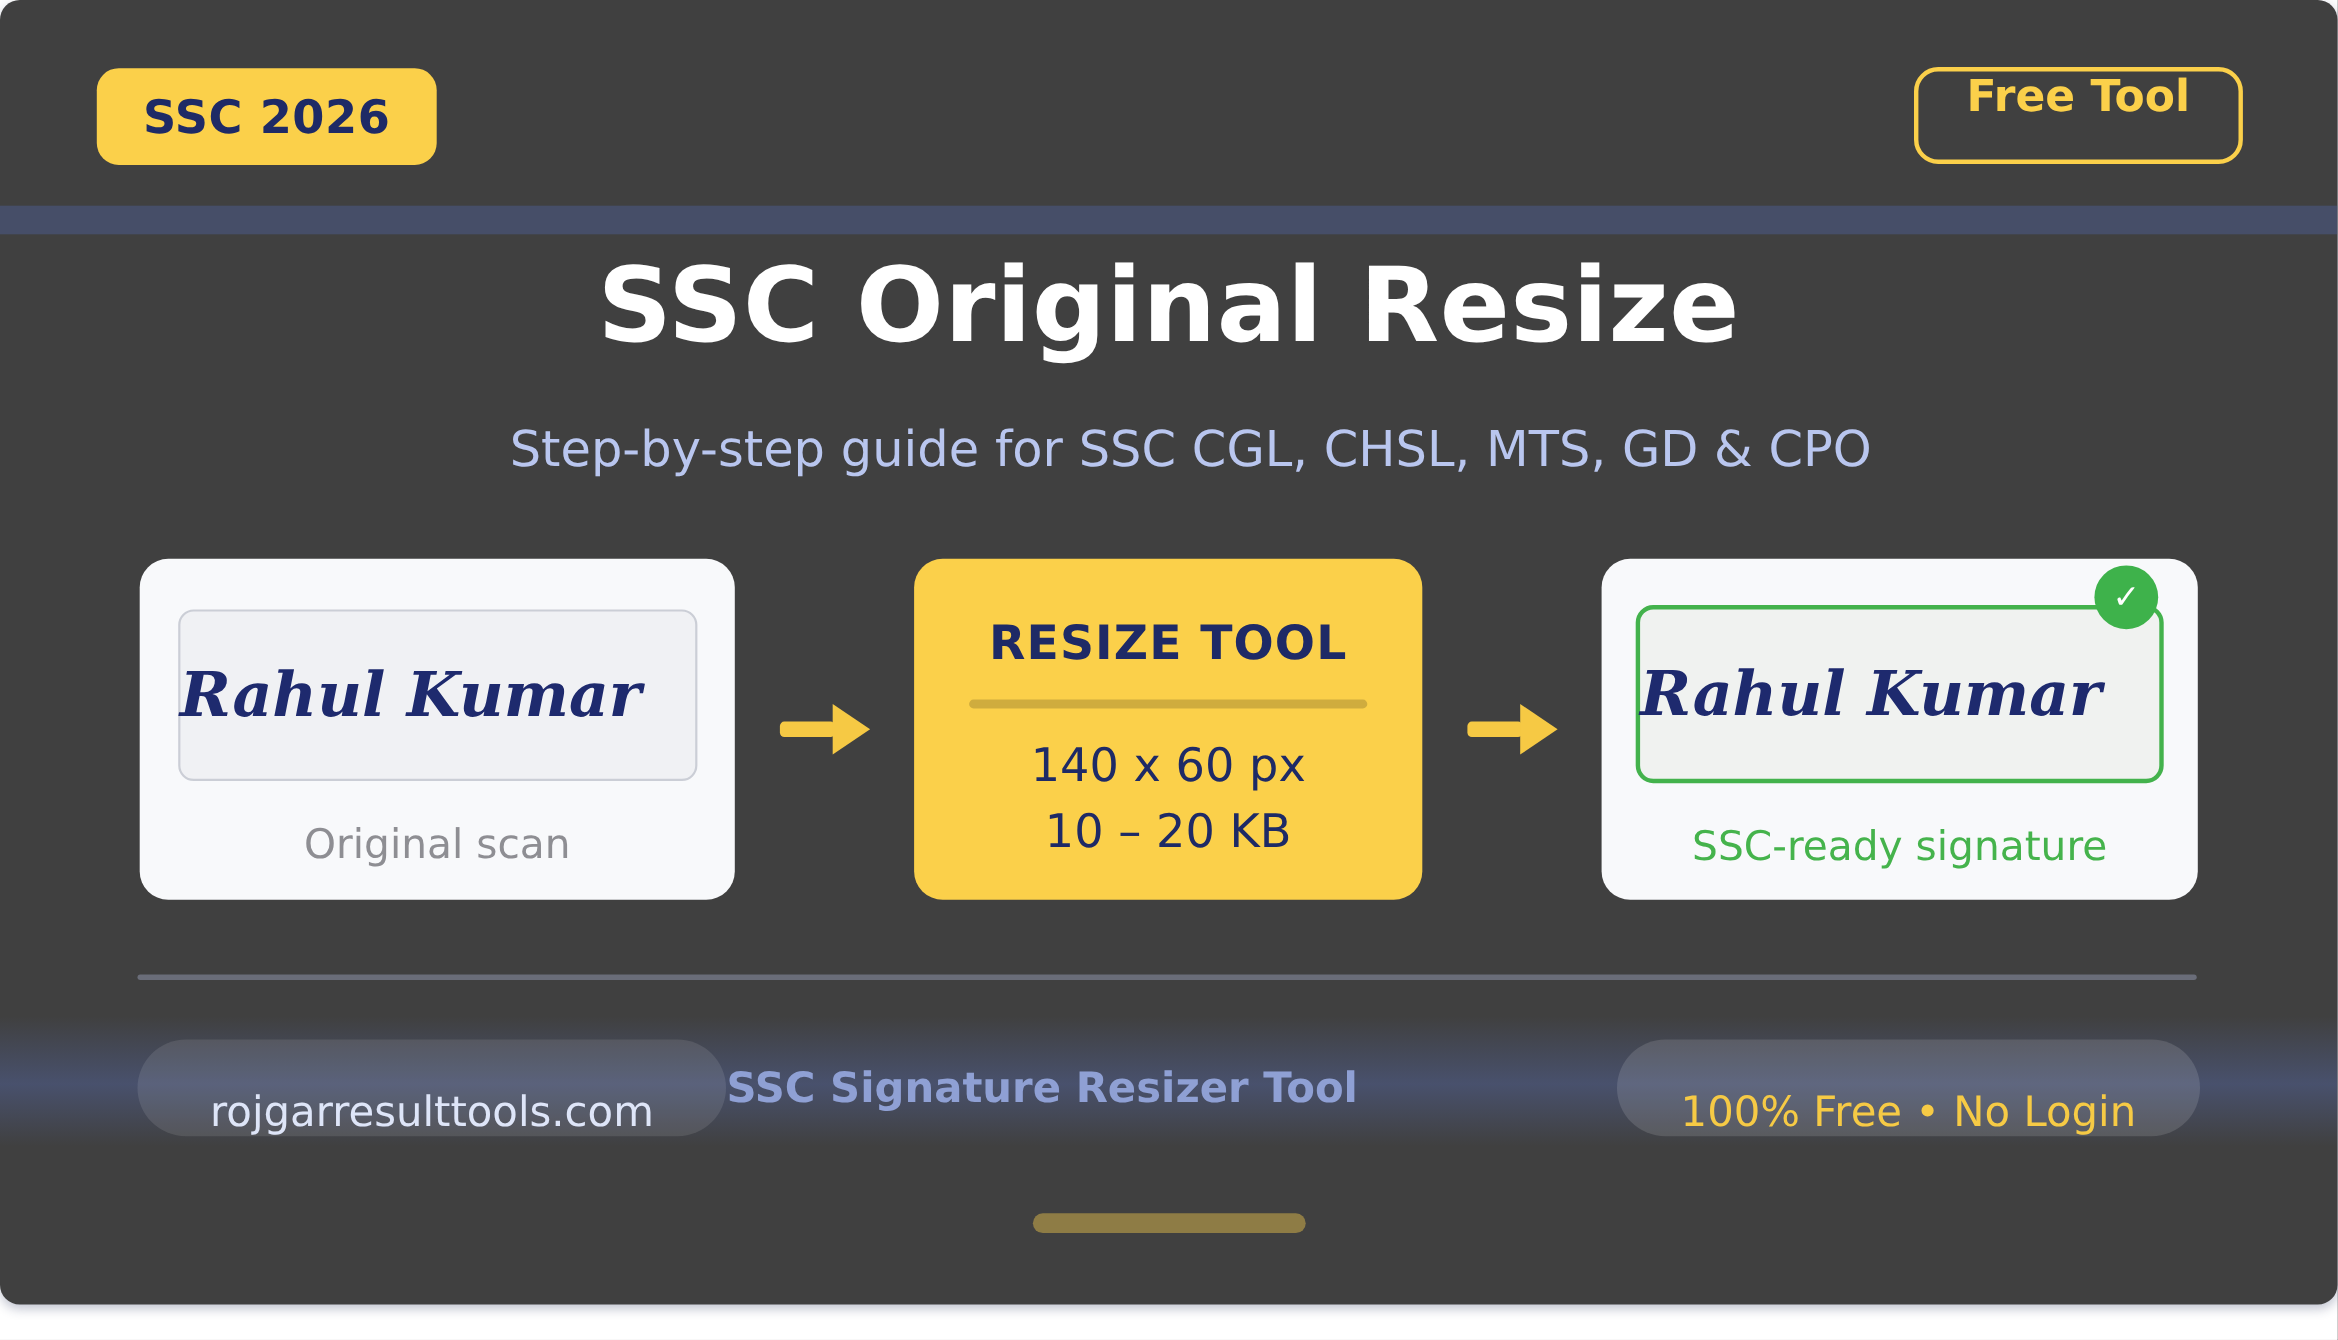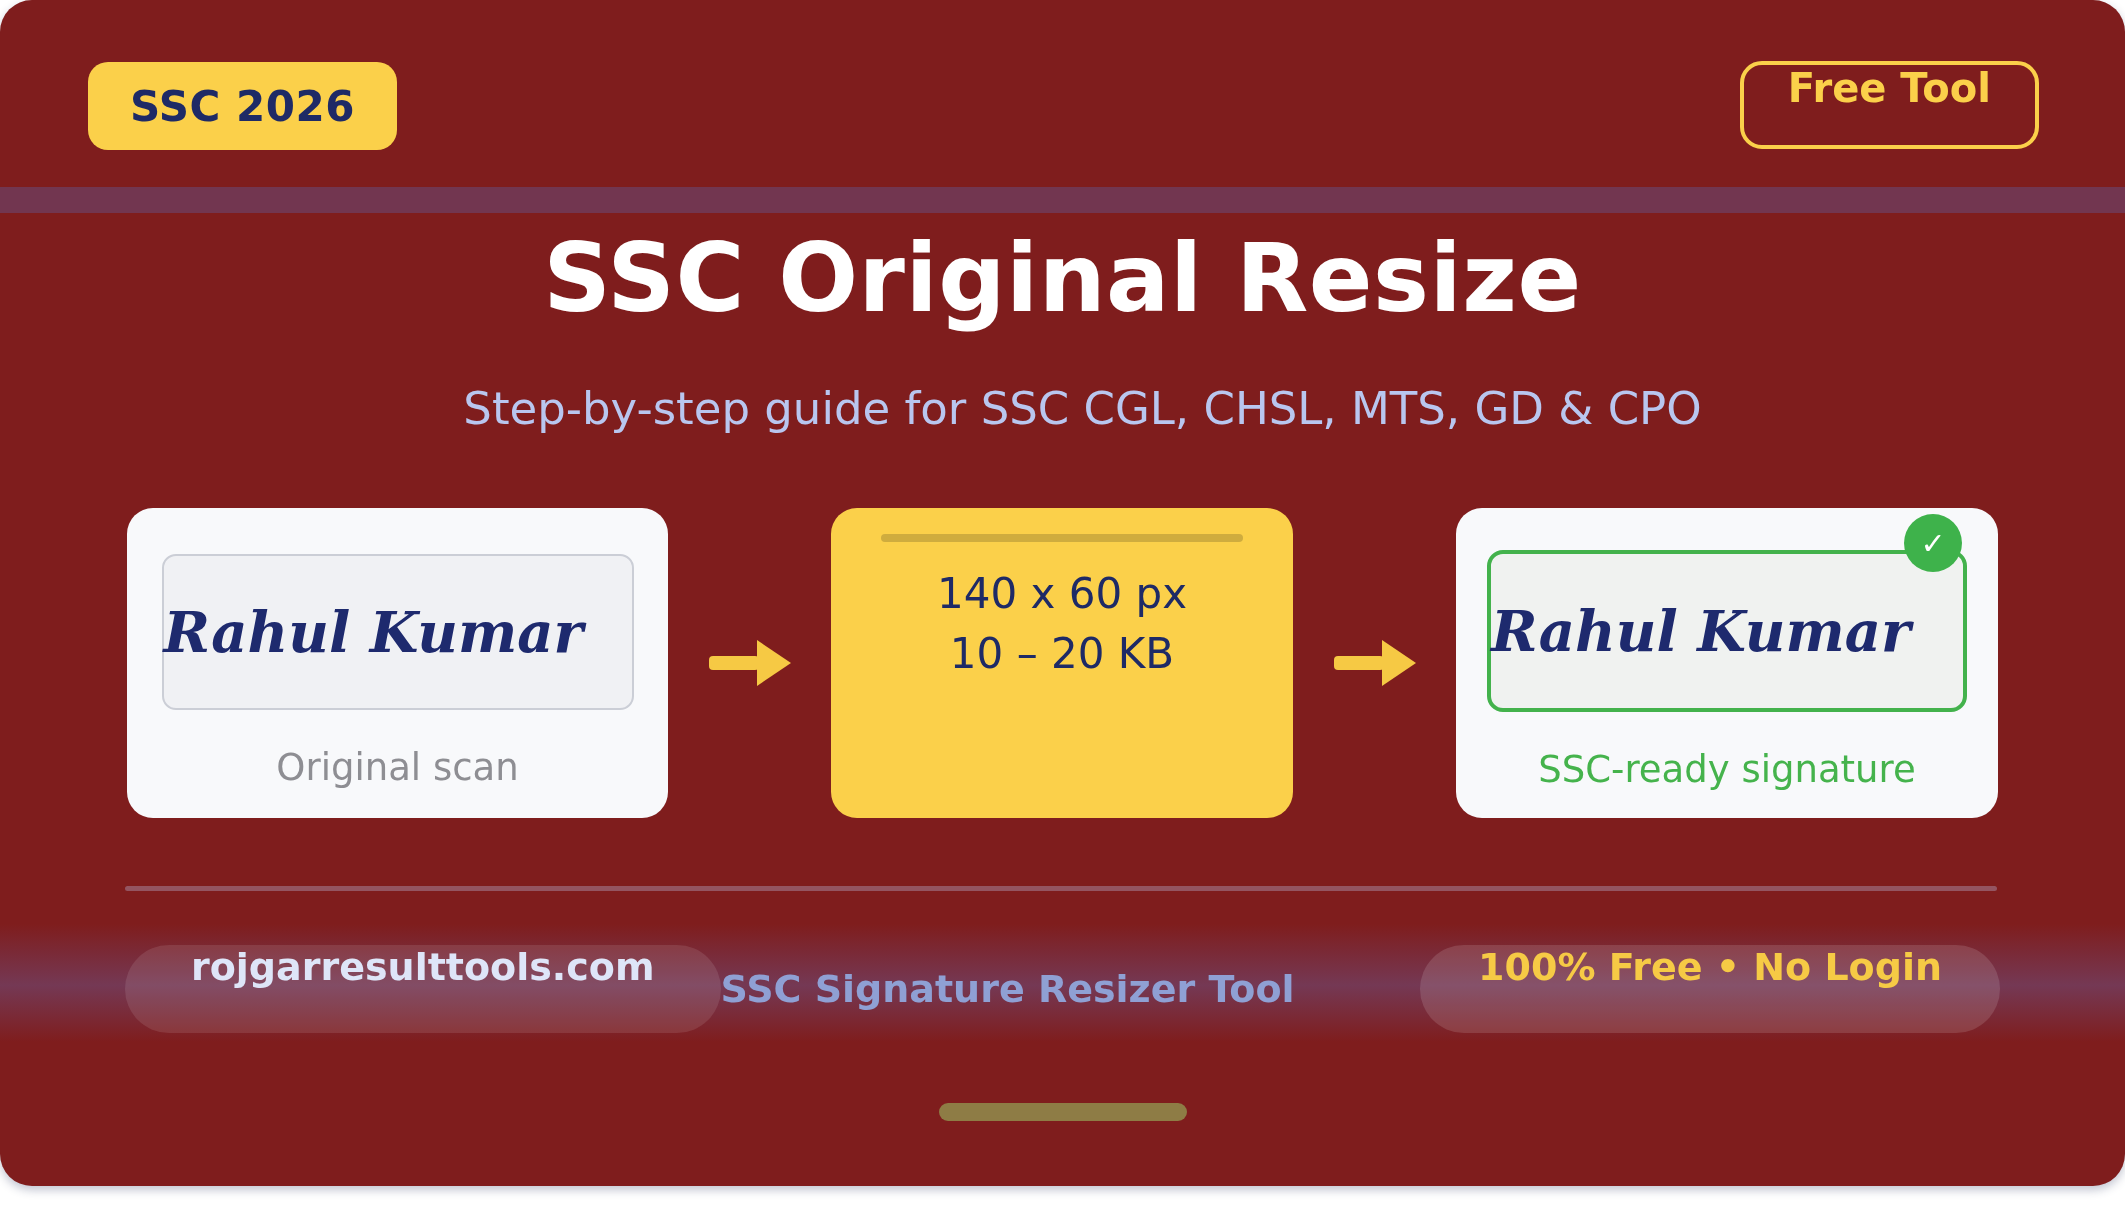--- a/index.html
+++ b/index.html
@@ -9,22 +9,22 @@
     width: 2125px;
     height: 1218px;
     font-family: "DejaVu Sans", "Liberation Sans", sans-serif;
     overflow: hidden;
   }
   .panel {
     position: absolute;
     left: 0; top: 0;
     width: 2125px;
     height: 1186px;
-    background: #7f1d1d;
-    border-radius: 32px;
+    background: #404040;
+    border-radius: 18px;
     overflow: hidden;
     box-shadow: 0 4px 10px rgba(35, 45, 90, 0.28);
   }
   
   .band-top {
     position: absolute;
     left: 0; top: 187px;
     width: 100%; height: 26px;
     background: rgba(86, 112, 199, 0.30);
   }
@@ -185,25 +185,24 @@
   }
   .footer {
     position: absolute;
     top: 944px; left: 125px;
     width: 1875px; height: 90px;
     display: flex;
     align-items: center;
   }
   .pill {
     height: 88px;
-    display: flex; align-items: flex-start;
+    display: flex; align-items: flex-end;
     border-radius: 44px;
     font-size: 38px;
     flex: none;
-    font-weight: bold;
   }
   .pill-site {
     background: rgba(255, 255, 255, 0.10);
     color: #dee5f8;
     padding: 0 66px;
     cursor: pointer;
   }
   .footer-mid {
     flex: 1;
     text-align: left;
@@ -254,20 +253,21 @@
     </div>
 
     <div class="arrow-wrap">
       <svg class="arrow-svg" viewBox="0 0 86 62" xmlns="http://www.w3.org/2000/svg">
         <rect x="2" y="24" width="50" height="14" rx="4"></rect>
         <polygon points="50,8 84,31 50,54"></polygon>
       </svg>
     </div>
 
     <div class="card card-yellow">
+      <div class="ry-heading">RESIZE TOOL</div>
       <div class="ry-rule"></div>
       <div class="ry-specs">
         <div>140 x 60 px</div>
         <div>10 – 20 KB</div>
       </div>
     </div>
 
     <div class="arrow-wrap">
       <svg class="arrow-svg" viewBox="0 0 86 62" xmlns="http://www.w3.org/2000/svg">
         <rect x="2" y="24" width="50" height="14" rx="4"></rect>

